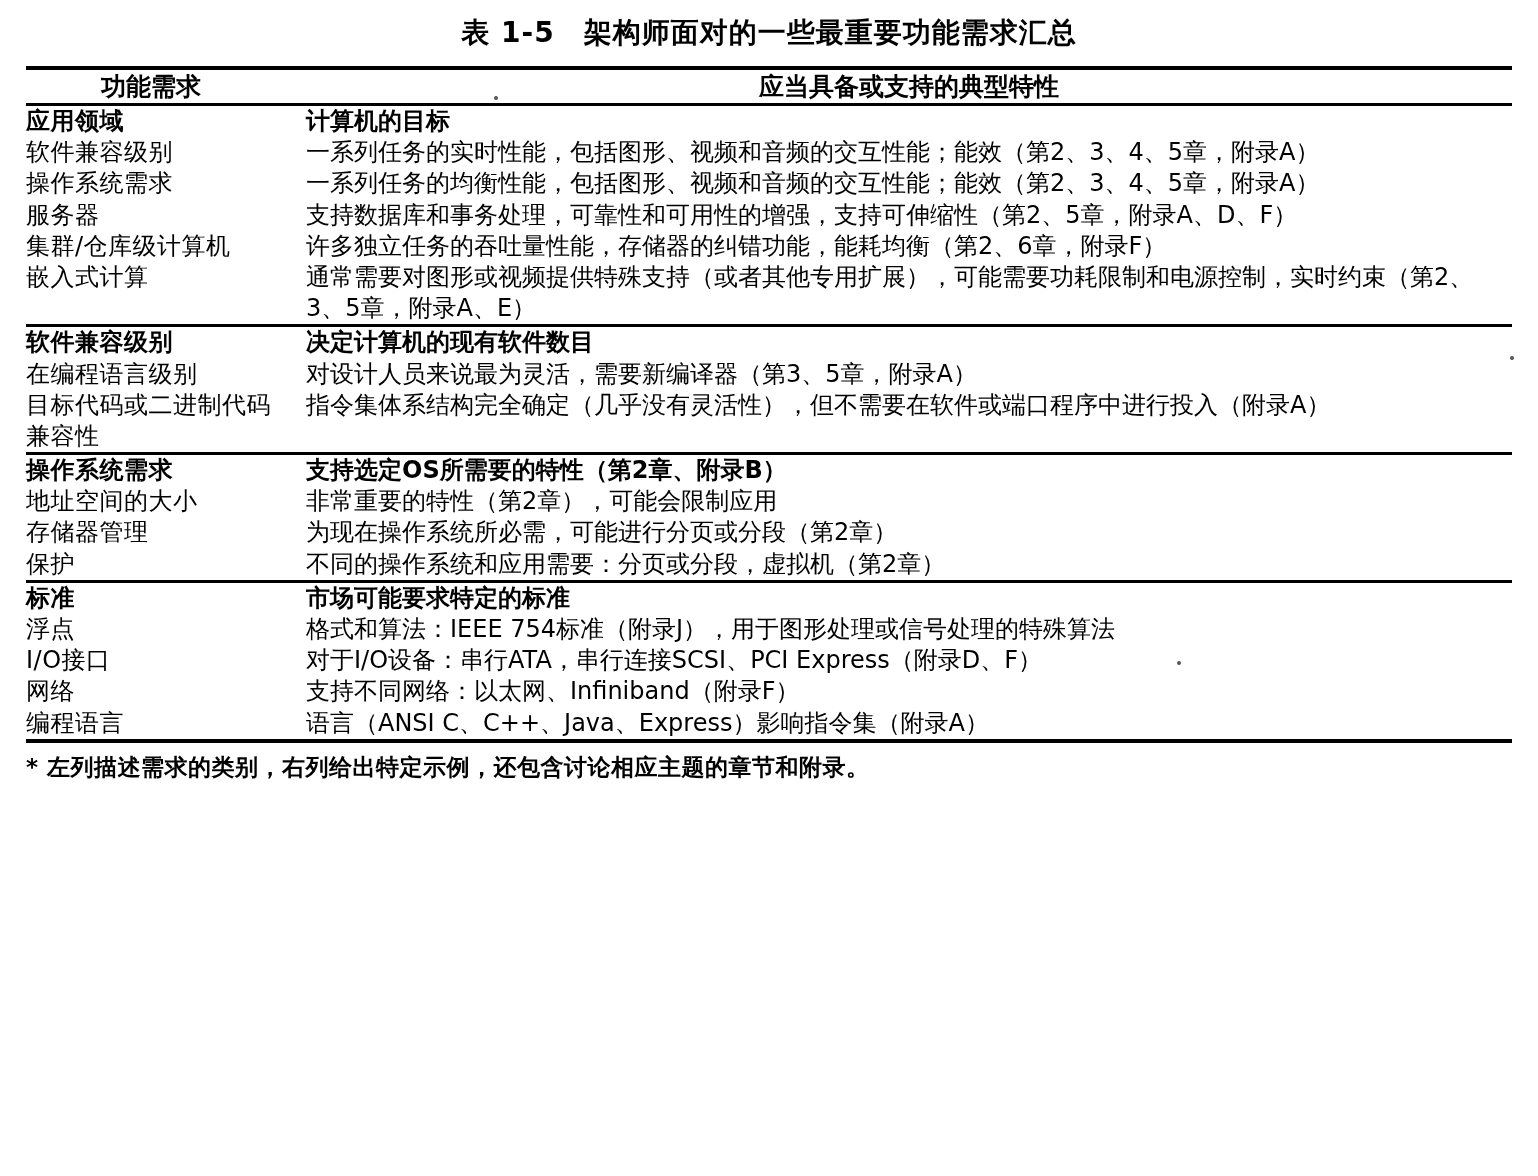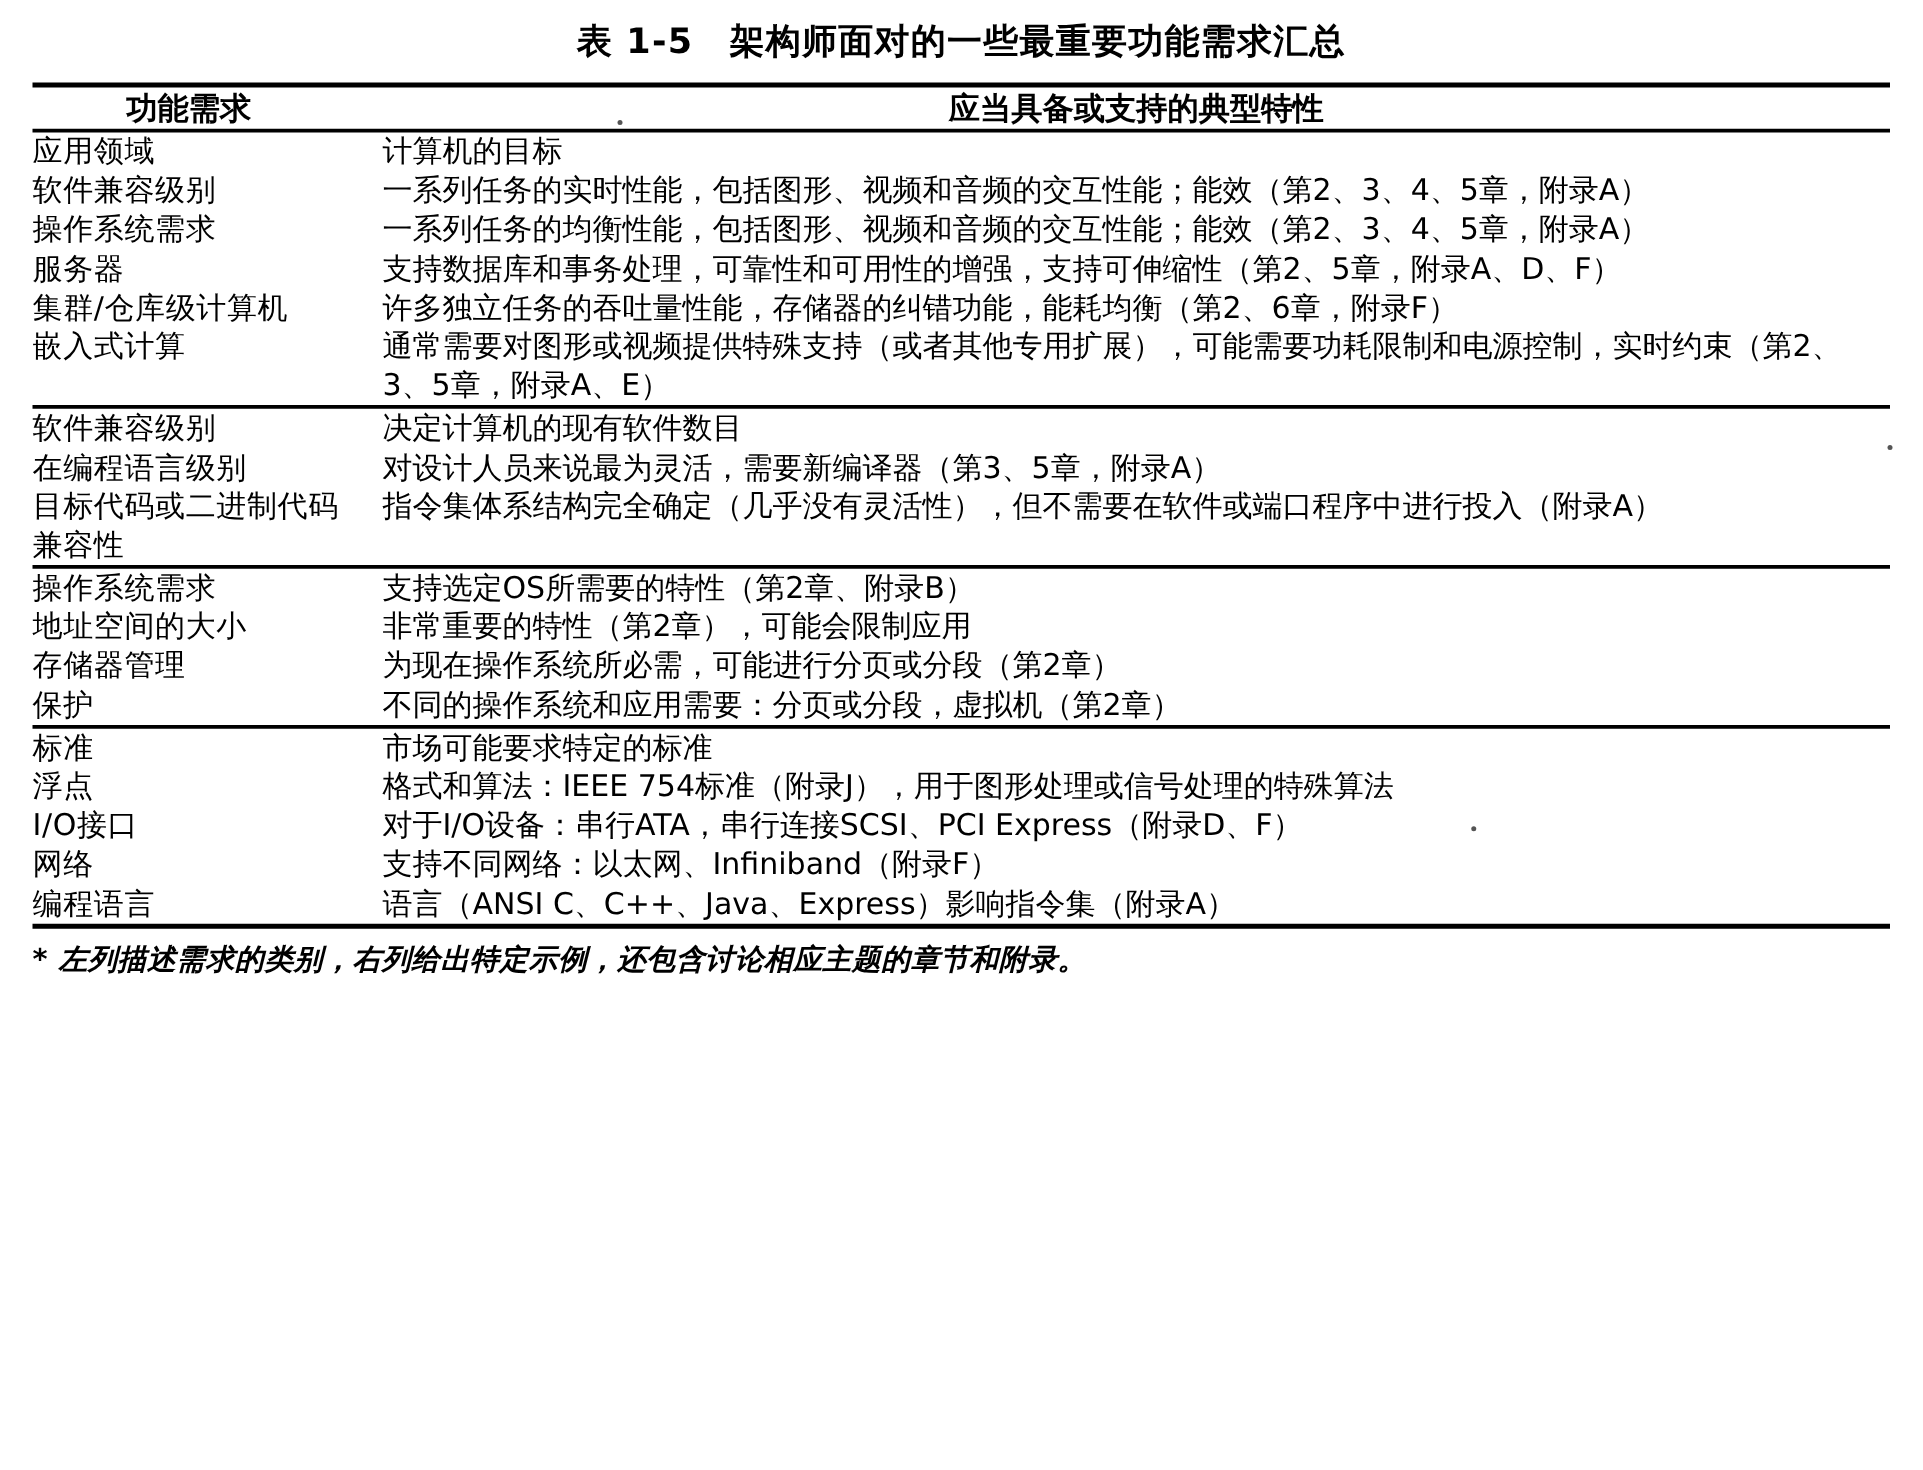--- a/index.html
+++ b/index.html
@@ -72,33 +72,32 @@
   .row td {
     font-size: 24px;
     line-height: 1.30;
     padding-top: 7px;
     padding-bottom: 7px;
   }
   .row td.left {
     padding-right: 18px;
   }
   .row.head td {
-    font-weight: normal;
+    font-weight: bold;
   }
   .row td.left {
     letter-spacing: 0.5px;
   }
   .row td.right {
     letter-spacing: 0px;
   }
   .spacer-top td { padding-top: 11px; }
 
   .footnote {
     font-size: 23px;
-    font-style: italic;
     font-weight: bold;
     padding-top: 9px;
     letter-spacing: 0.5px;
   }
   .dot-artifact {
     position: absolute;
     width: 4px;
     height: 4px;
     background: #555;
     border-radius: 50%;

